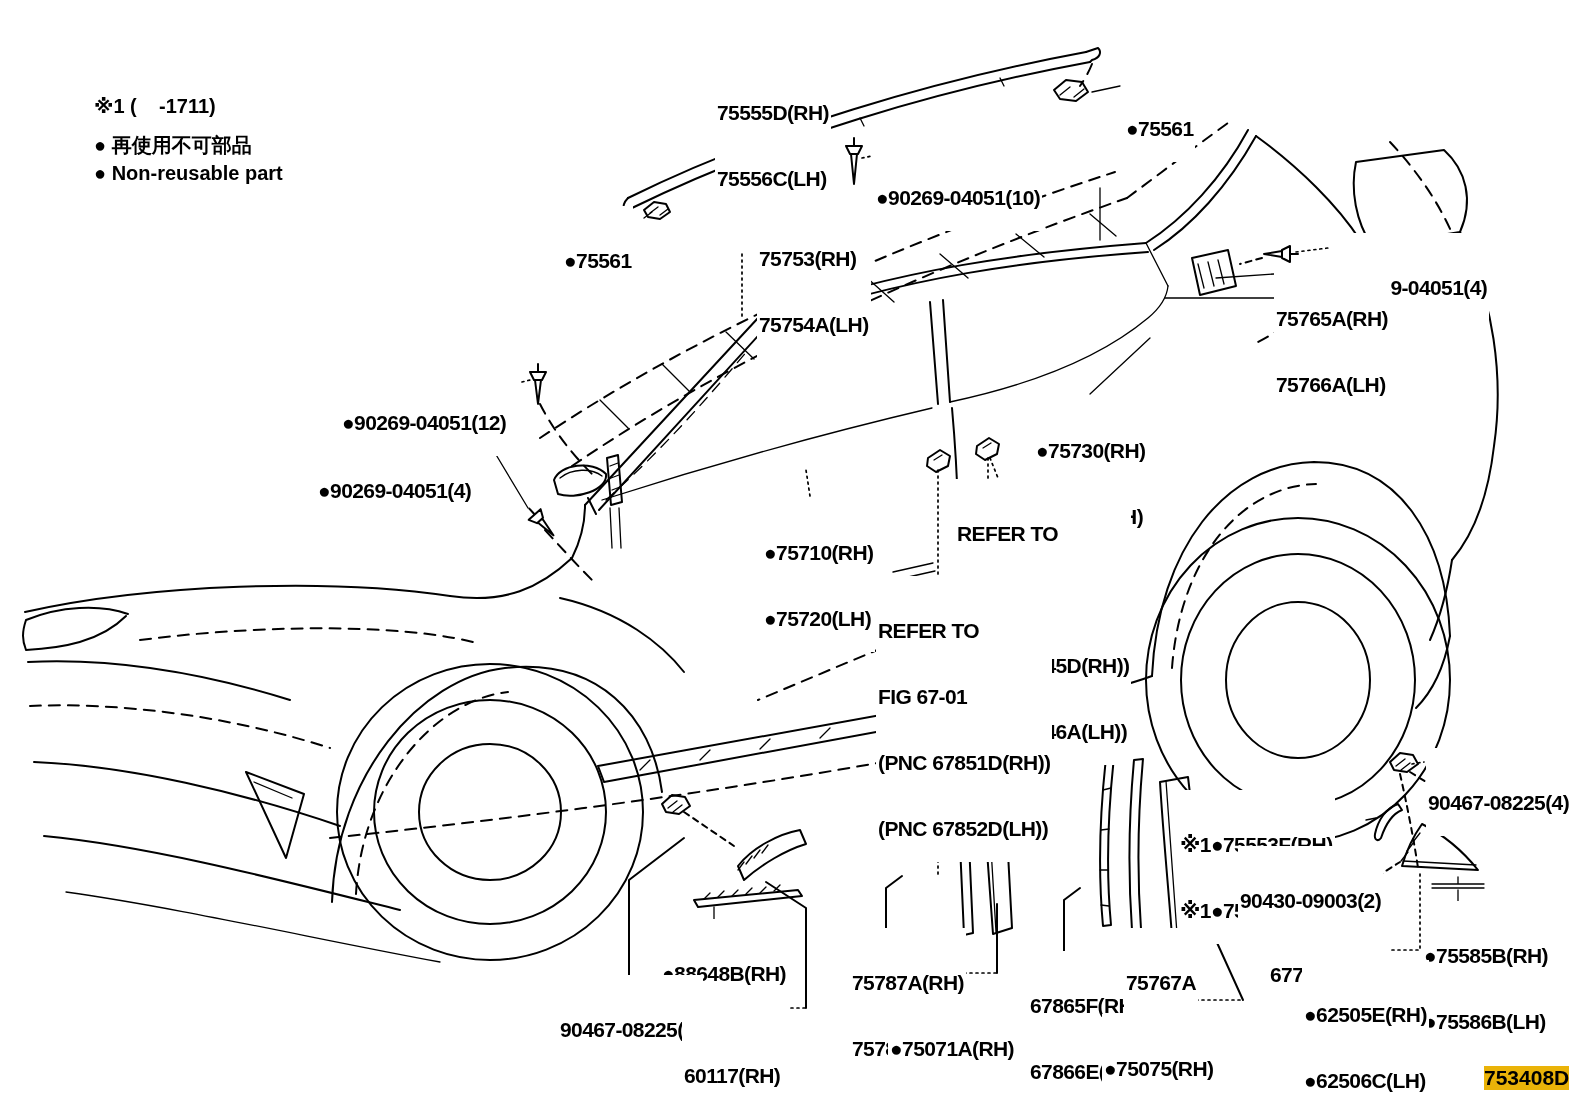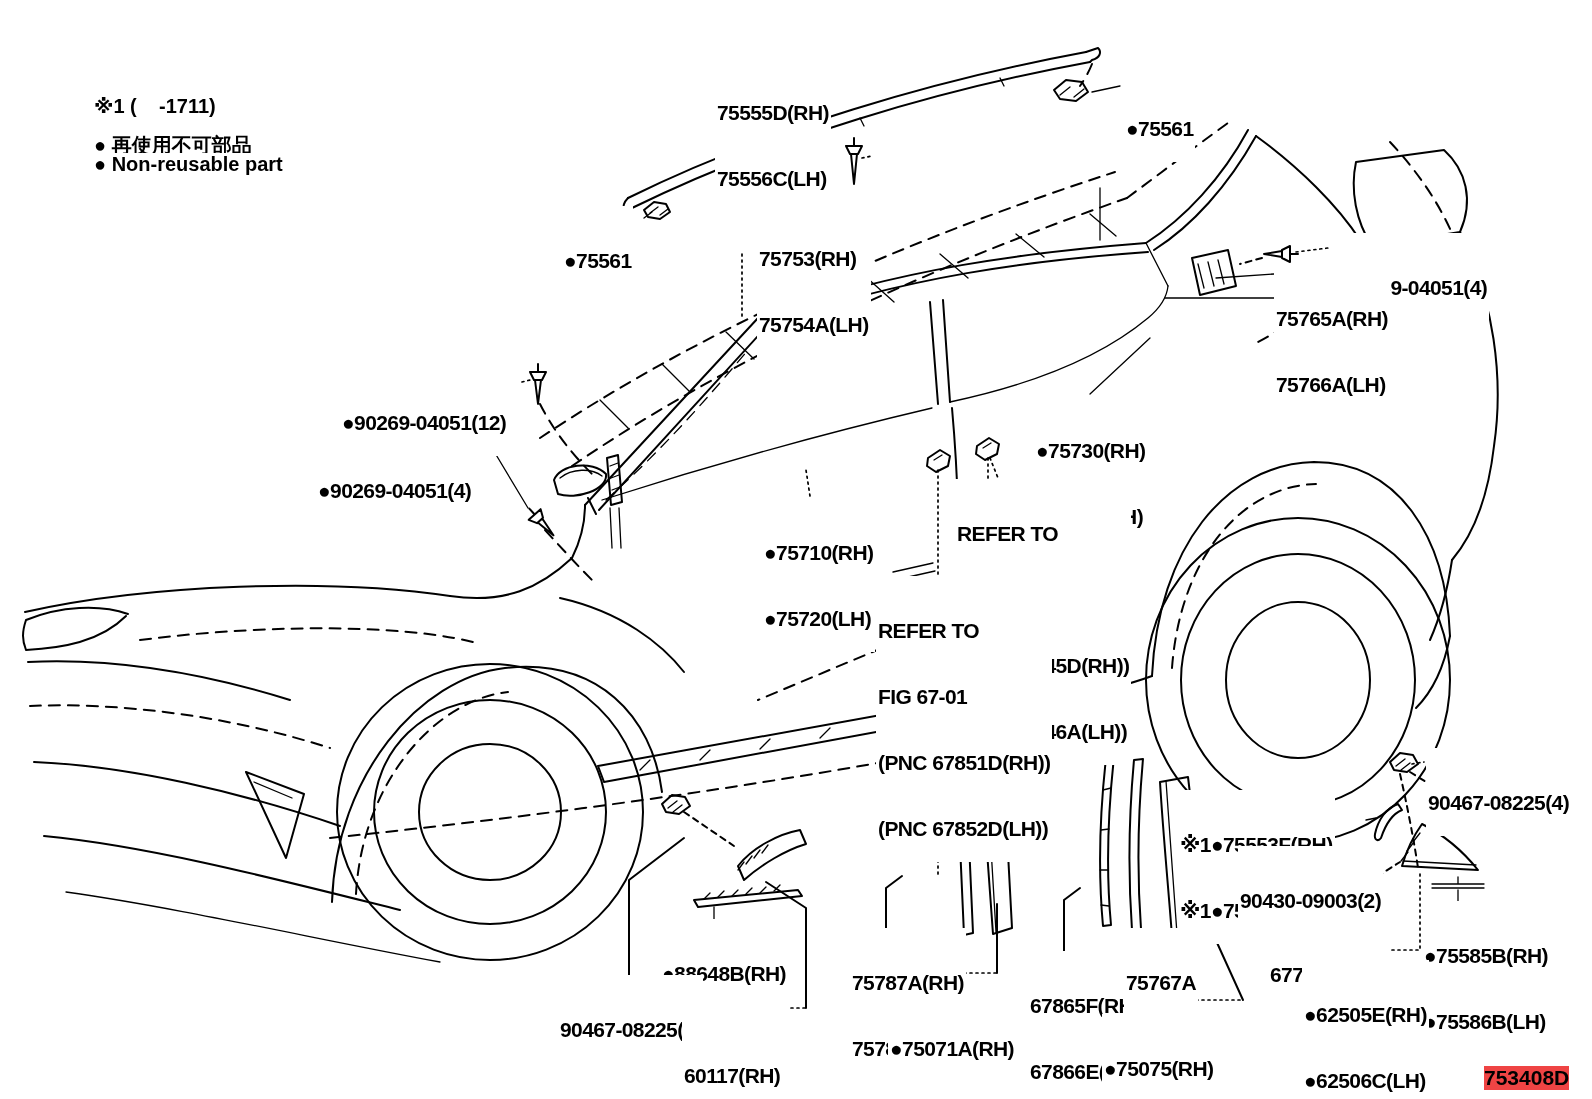--- a/index.html
+++ b/index.html
@@ -12,21 +12,21 @@
   svg .d{stroke-dasharray:11 8;}
   svg .dd{stroke-dasharray:6 5;}
   svg .dt{stroke-dasharray:2 4;stroke-width:1.7;}
   svg .tn{stroke-width:1.3;}
   .lbl{
     position:absolute;font-weight:700;font-size:21px;line-height:22px;
     letter-spacing:-0.6px;white-space:pre;background:#fff;padding:0 2px;
   }
   .lbl .ln{display:block;}
   .legend{position:absolute;font-weight:700;font-size:20px;white-space:pre;background:#fff;}
-  .code{position:absolute;font-weight:700;font-size:21px;letter-spacing:0;background:#ef4444;}
+  .code{position:absolute;font-weight:700;font-size:21px;letter-spacing:0;background:#eab308;}
 </style>
 </head>
 <body>
 
 <div class="stage">
 
 <svg width="1592" height="1099" viewBox="0 0 1592 1099">
 
   <g>
 
@@ -225,28 +225,31 @@
     <path class="dt" d="M1300,870 L1300,893"></path>
     <path class="dd" d="M1340,900 L1400,862"></path>
     <path class="dt" d="M1420,874 L1420,950 M1350,950 L1420,950"></path>
     <path class="tn" d="M1374,950 L1374,960"></path>
     <path class="tn" d="M1432,884 L1484,884 M1432,888 L1484,888 M1458,877 L1458,884 M1458,890 L1458,902"></path>
   </g>
 </svg>
 
 <div class="legend" style="left:94px;top:94px">※1 (    -1711)</div>
 <div class="legend" style="left:94px;top:132px">● 再使用不可部品</div>
-<div class="legend" style="left:94px;top:153px">● Non-reusable part</div>
+<div class="legend" style="left:94px;top:162px">● Non-reusable part</div>
 
 <div class="lbl" style="left:715px;top:58px">
   <span class="ln">75555D(RH)</span>
   <span class="ln">75556C(LH)</span>
 </div>
 <div class="lbl" style="left:1124px;top:74px">
   <span class="ln">●75561</span>
+</div>
+<div class="lbl" style="left:874px;top:143px">
+  <span class="ln">●90269-04051(10)</span>
 </div>
 <div class="lbl" style="left:562px;top:206px">
   <span class="ln">●75561</span>
 </div>
 <div class="lbl" style="left:757px;top:204px">
   <span class="ln">75753(RH)</span>
   <span class="ln">75754A(LH)</span>
 </div>
 <div class="lbl" style="left:1332px;top:233px">
   <span class="ln">●90269-04051(4)</span>

